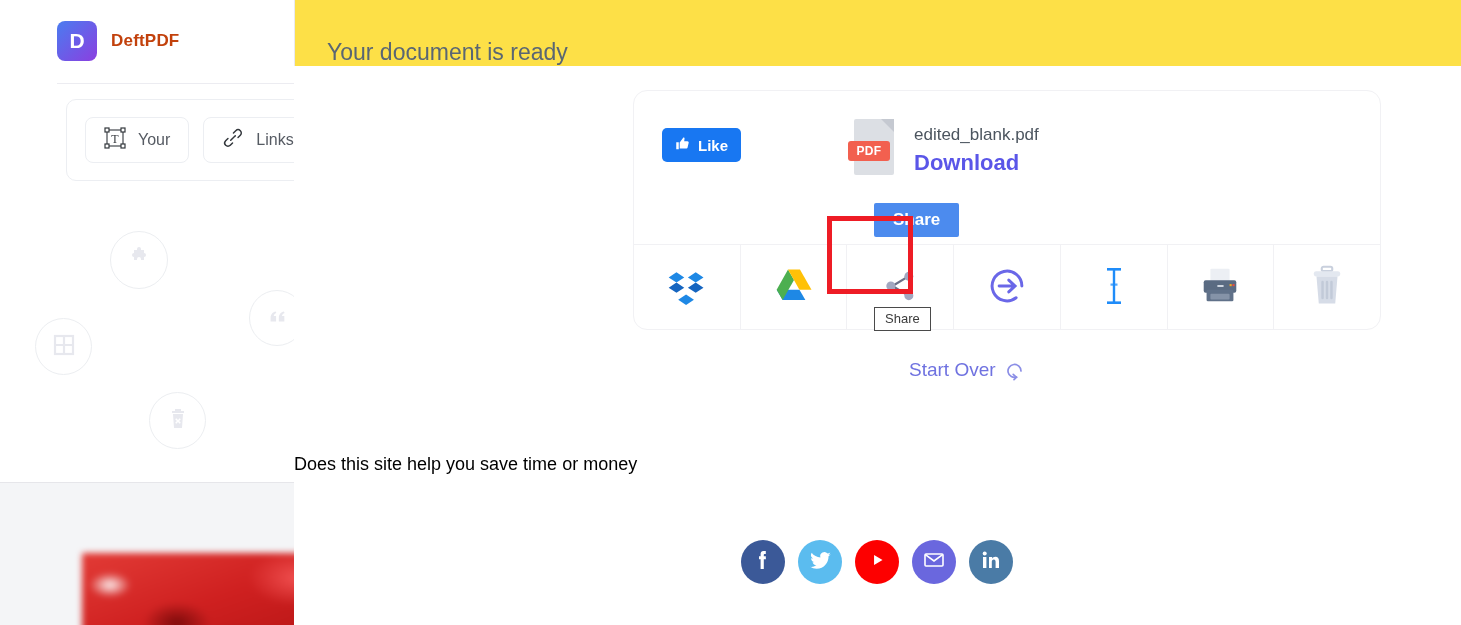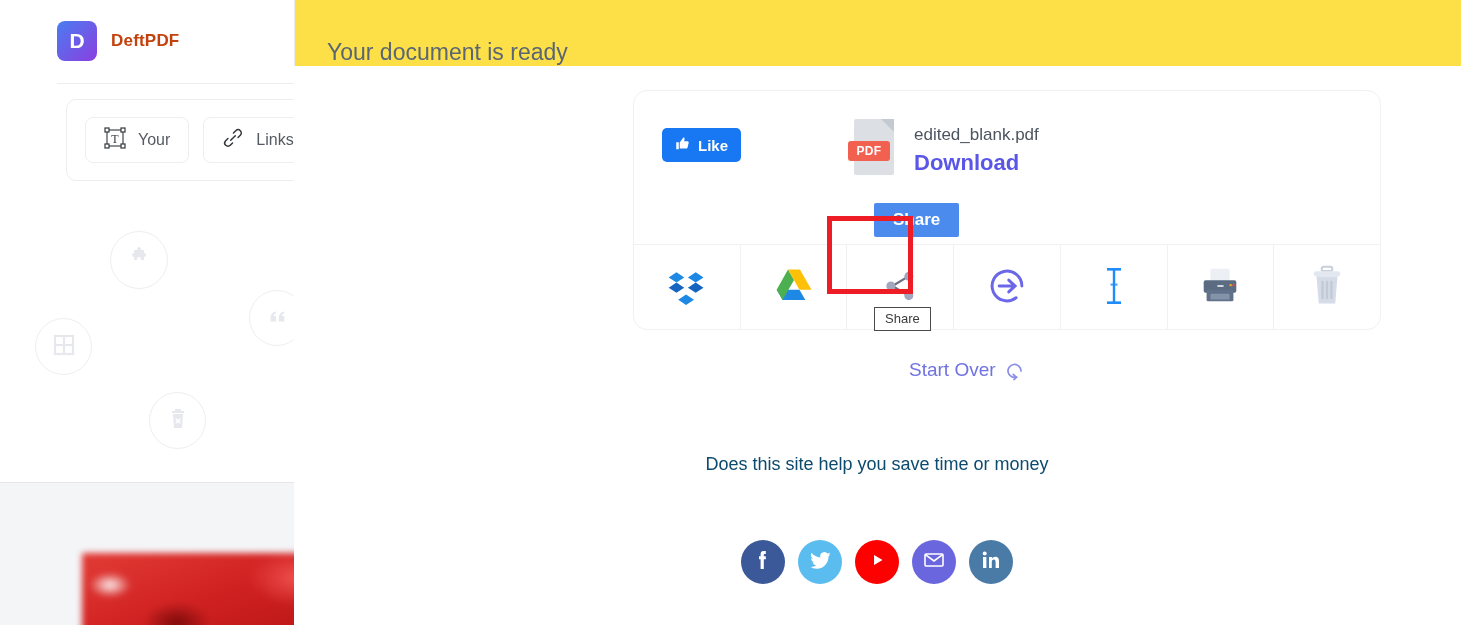--- a/index.html
+++ b/index.html
@@ -159,21 +159,21 @@
   }
 
   .start-over {
     position: absolute; left: 615px; top: 293px;
     display: flex; gap: 7px; cursor: pointer;
   }
   .start-over .so-lbl { font-size: 19px; color: #6f72e0; }
 
   .thanks {
     position: absolute; left: 0; top: 385px; width: 100%;
-    text-align: center; font-size: 18px; color: #0c4a6e; line-height: 1.5;
+    text-align: left; font-size: 18px; color: #000000; line-height: 1.5;
   }
   .socials {
     position: absolute; left: 0; top: 474px; width: 100%;
     display: flex; justify-content: center; gap: 13px;
   }
   .soc { width: 44px; height: 44px; border-radius: 50%; cursor: pointer;
          display: flex; align-items: center; justify-content: center; }
 </style>
 </head>
 <body>

